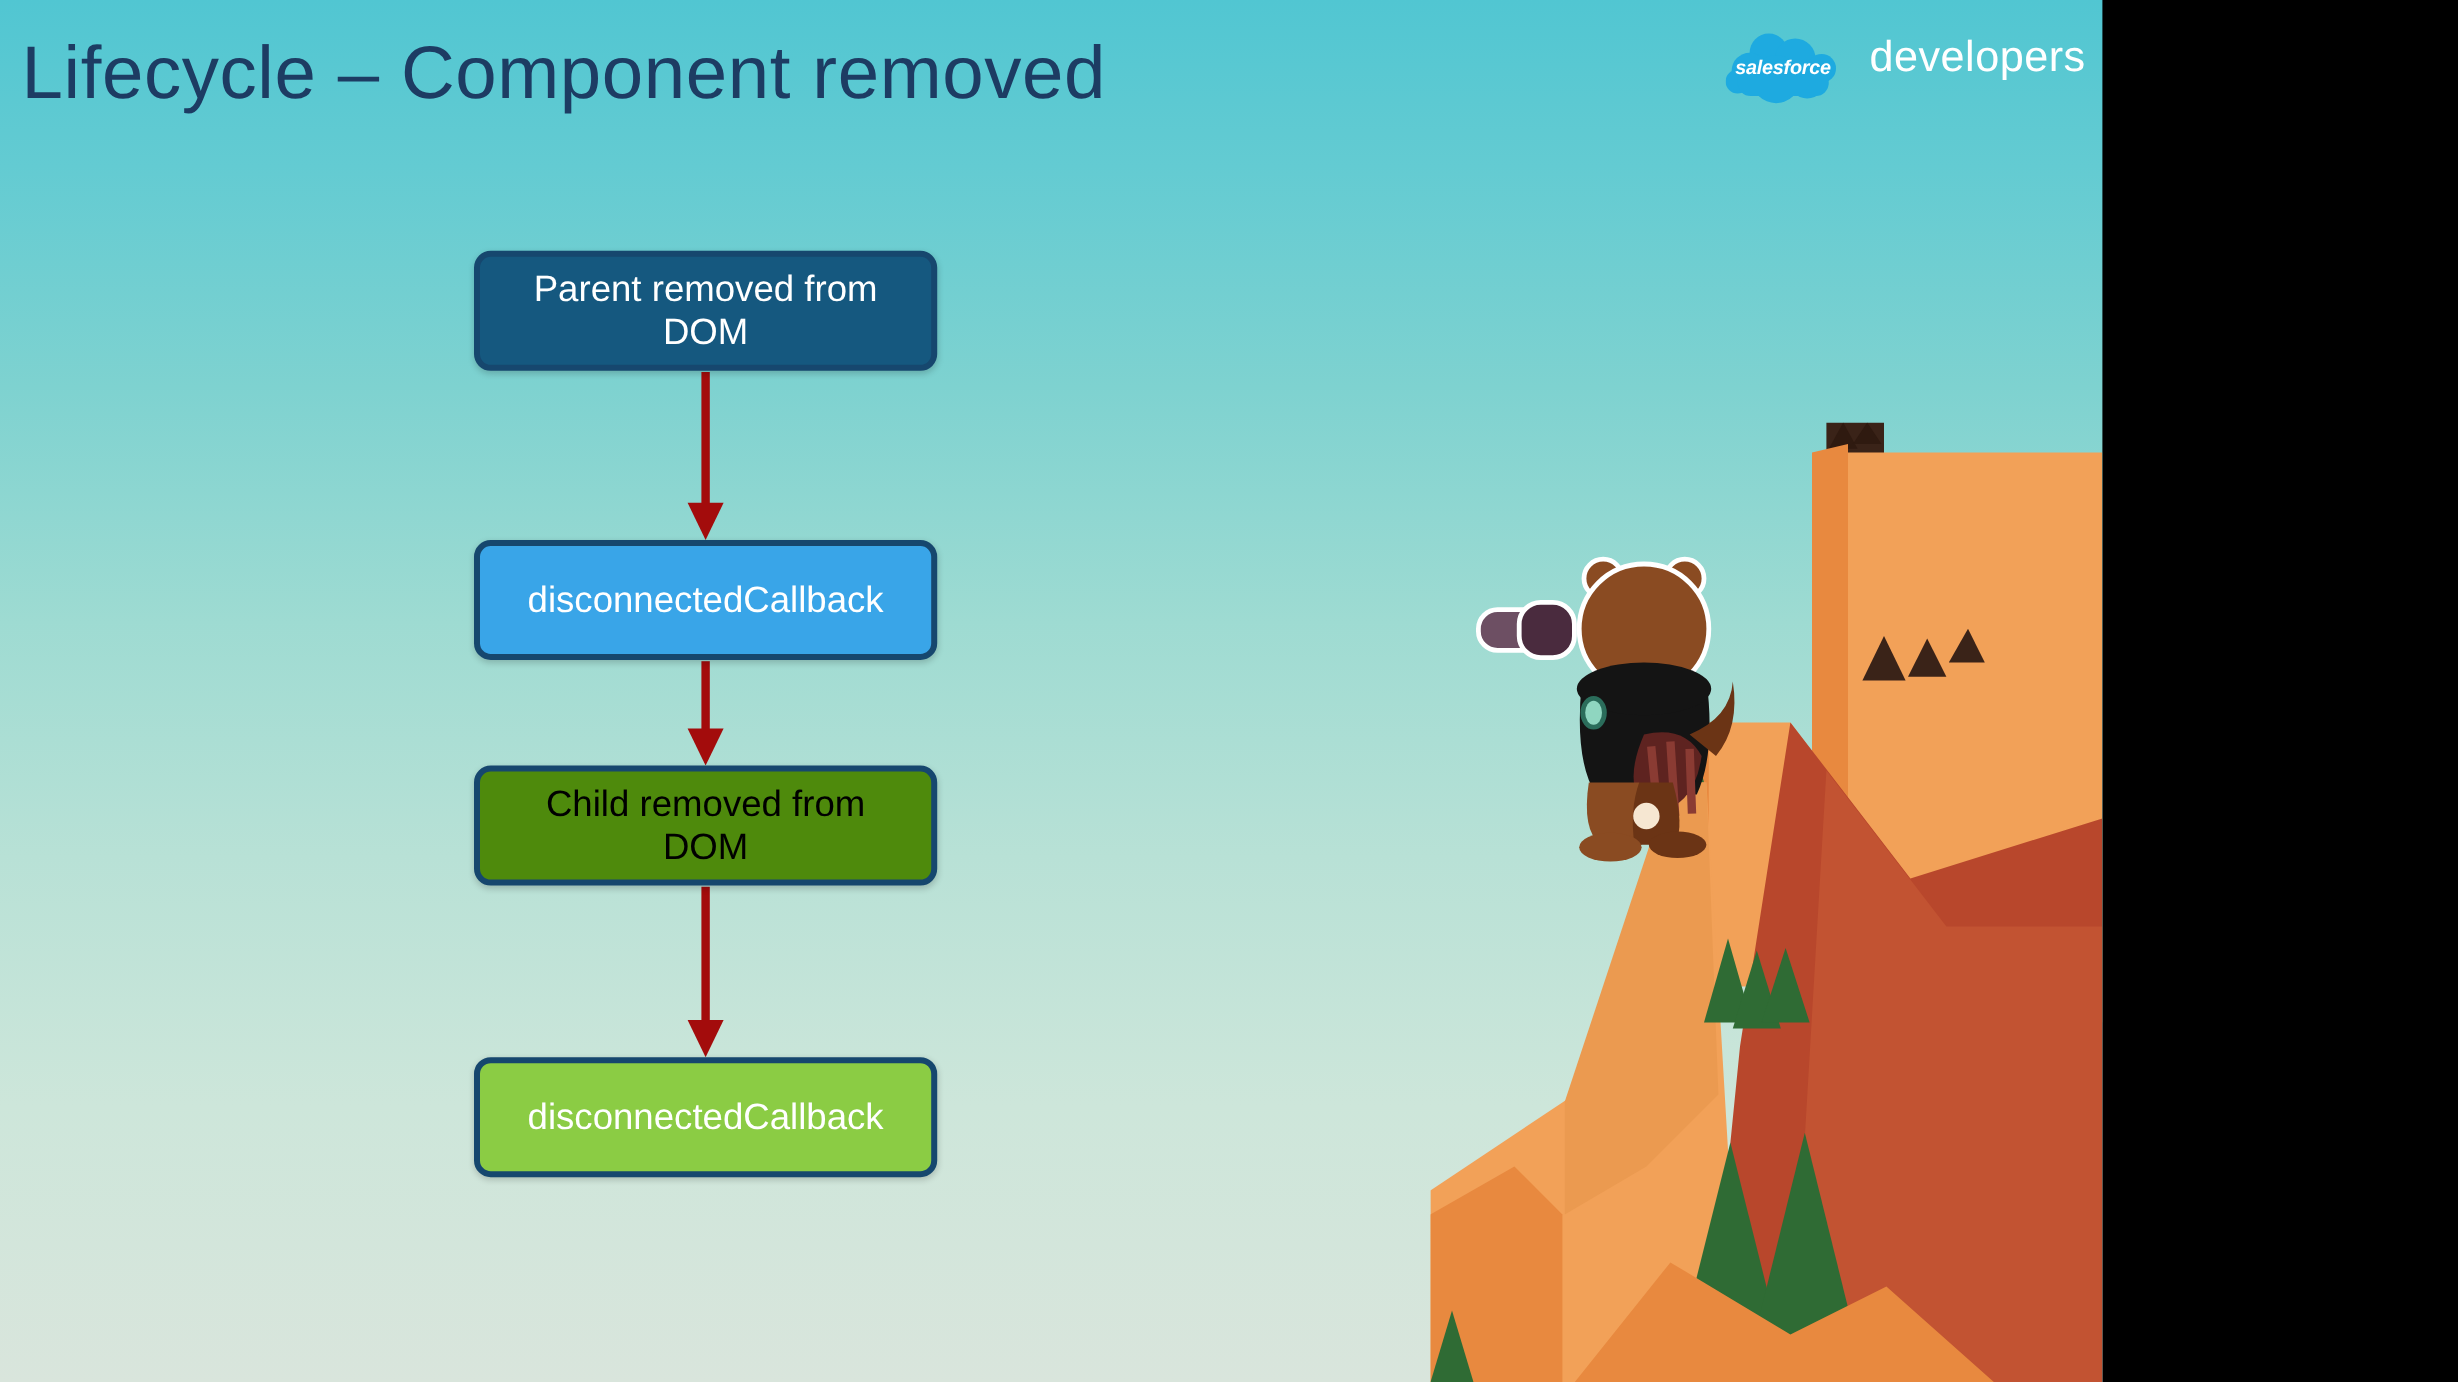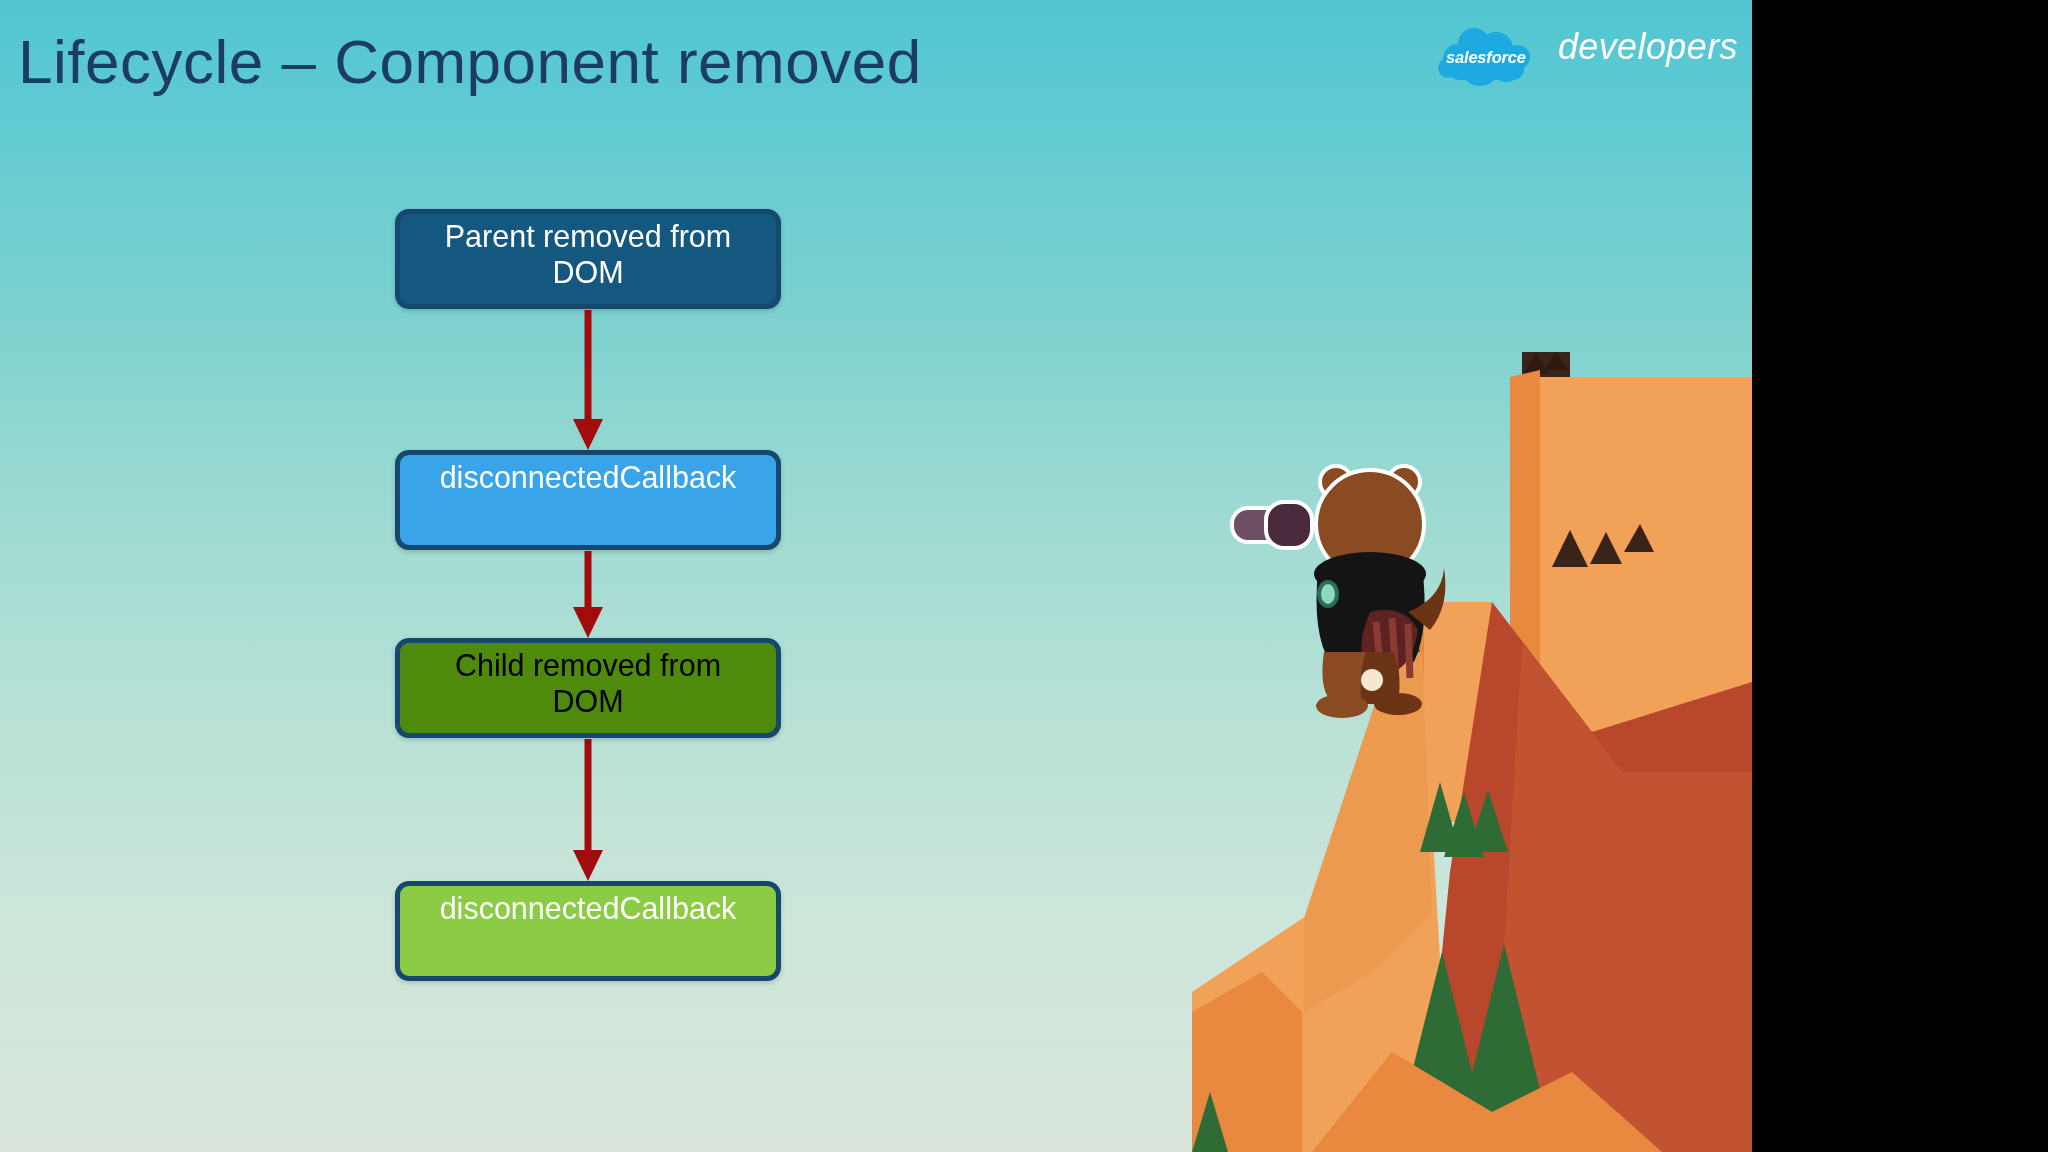--- a/index.html
+++ b/index.html
@@ -86,20 +86,21 @@
     left: 0;
     width: 386px;
     box-sizing: border-box;
     border: 5px solid #16476e;
     border-radius: 14px;
     color: #ffffff;
     font-size: 30.5px;
     line-height: 36px;
     text-align: center;
     display: flex;
+    align-items: center;
     justify-content: center;
     padding: 4px 10px;
     box-shadow: 0 2px 5px rgba(0,0,0,0.18);
   }
   .flow-box span { display: block; }
   #box-0 { top: 0px;   height: 100px; background: #15587f; }
   #box-1 { top: 241px; height: 100px; background: #39a5e8; }
   #box-2 { top: 429px; height: 100px; background: #4e8a0c; }
   #box-3 { top: 672px; height: 100px; background: #8bcc44; }
 
@@ -140,21 +141,21 @@
           <circle cx="20" cy="33" r="15"></circle>
           <circle cx="42" cy="40" r="20"></circle>
           <circle cx="68" cy="40" r="16"></circle>
           <circle cx="80" cy="31" r="12"></circle>
           <circle cx="10" cy="42" r="10"></circle>
           <rect x="10" y="32" width="76" height="22" rx="11"></rect>
         </g>
       </svg>
       <div class="cloud-word">salesforce</div>
     </div>
-    <div id="brand-developers" style="color: rgb(255, 255, 255); font-style: italic;">developers</div>
+    <div id="brand-developers" style="color: rgb(255, 255, 255);">developers</div>
   </div>
 
   <div id="flow">
 
     <div class="flow-arrow" id="arrow-0">
       <svg width="386" height="850" viewBox="0 0 386 850" xmlns="http://www.w3.org/2000/svg">
         <g stroke="#a30c0c" fill="#a30c0c" stroke-width="7">
 
           <line x1="193" y1="101" x2="193" y2="222"></line>
           <polygon points="193,241 178,210 208,210" stroke="none"></polygon>

